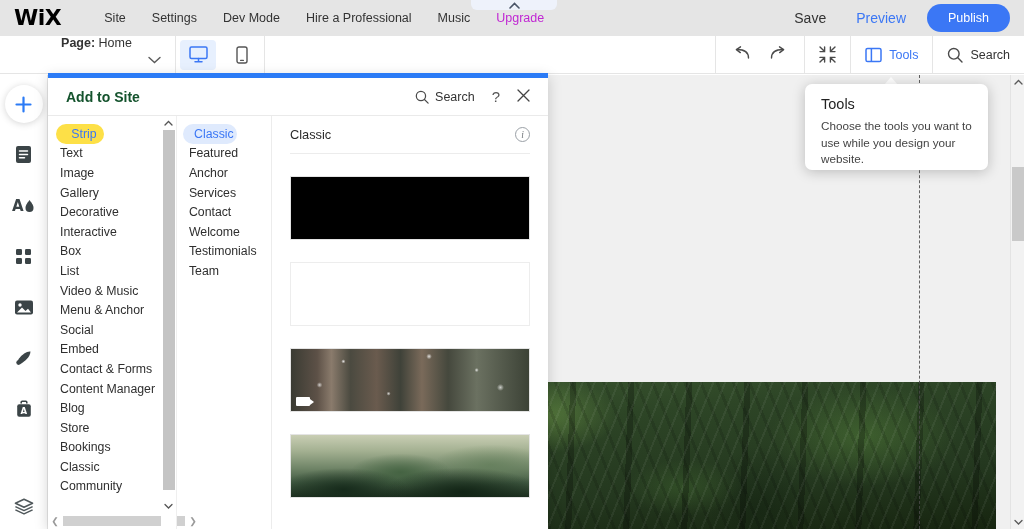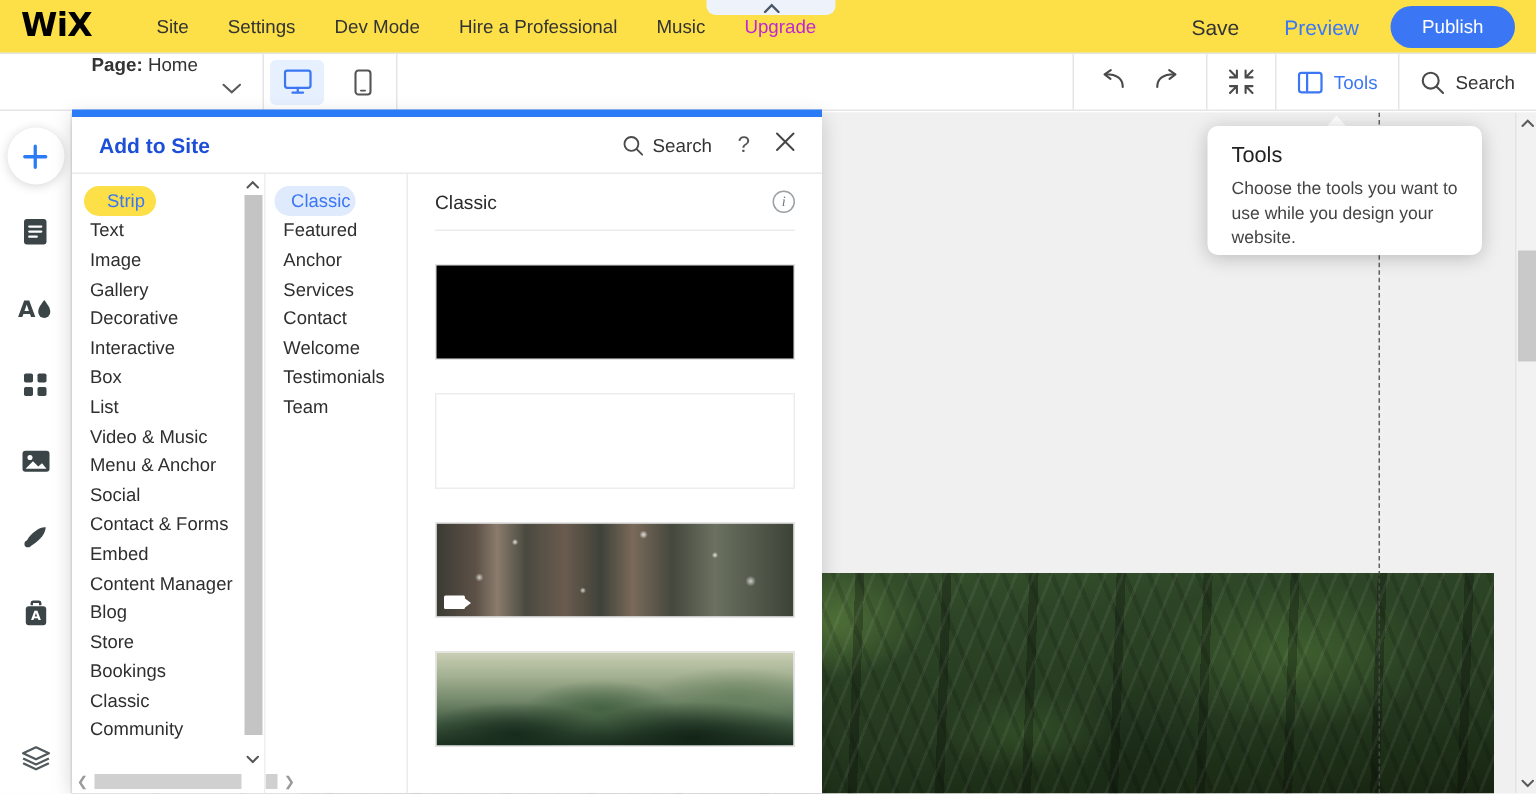--- a/index.html
+++ b/index.html
@@ -8,21 +8,21 @@
     font-family: "Liberation Sans", sans-serif;
     overflow: hidden;
     background: #ffffff;
     -webkit-font-smoothing: antialiased;
   }
   #root { position: relative; width: 1024px; height: 529px; }
 
   
   .topbar {
     position: absolute; left: 0; top: 0; width: 1024px; height: 36px;
-    background: #fde047; border-bottom: 1px solid #e5e5e5;
+    background: #e5e5e5; border-bottom: 1px solid #e5e5e5;
     display: flex; align-items: center;
   }
   .wix-logo {
     font-family: "DejaVu Sans", sans-serif;
     font-weight: 800; font-size: 22px; letter-spacing: -0.5px;
     color: #000; margin-left: 14px; margin-right: 30px;
     line-height: 1;
   }
   .menu-list { display: flex; align-items: center; gap: 0; }
   .menu-item {
@@ -166,21 +166,21 @@
   
   .addpanel {
     position: absolute; left: 48px; top: 75px; width: 500px; height: 454px;
     background: #fff; box-shadow: 0 2px 13px rgba(0,0,0,0.18);
     border-top: 3px solid #2b7bf6;
   }
   .ap-header {
     height: 38px; display: flex; align-items: center; padding: 0 18px;
     border-bottom: 1px solid #eaeaea;
   }
-  .ap-title { font-size: 14px; font-weight: 700; color: #1d4ed8; }
+  .ap-title { font-size: 14px; font-weight: 700; color: #14532d; }
   .ap-actions { margin-left: auto; display: flex; align-items: center; gap: 17px; color: #444; }
   .ap-search { display: flex; align-items: center; gap: 6px; font-size: 12.5px; color: #333; }
   .ap-q { font-size: 15px; color: #555; }
   .ap-body { display: flex; height: 413px; }
 
   .ap-col1 {
     width: 120px; height: 413px; position: relative; padding-top: 8px;
     background: #fff;
   }
   .ap-col1-scroll { width: 16px; background: #fff; position: relative; border-right: 1px solid #efefef; }
@@ -471,22 +471,22 @@
         <div class="cat-item">Text</div>
         <div class="cat-item">Image</div>
         <div class="cat-item">Gallery</div>
         <div class="cat-item">Decorative</div>
         <div class="cat-item">Interactive</div>
         <div class="cat-item">Box</div>
         <div class="cat-item">List</div>
         <div class="cat-item">Video &amp; Music</div>
         <div class="cat-item">Menu &amp; Anchor</div>
         <div class="cat-item">Social</div>
+        <div class="cat-item">Embed</div>
         <div class="cat-item">Contact &amp; Forms</div>
-        <div class="cat-item">Embed</div>
         <div class="cat-item">Content Manager</div>
         <div class="cat-item">Blog</div>
         <div class="cat-item">Store</div>
         <div class="cat-item">Bookings</div>
         <div class="cat-item">Classic</div>
         <div class="cat-item">Community</div>
 
         <div class="hscroll">
           <div class="hs-arrow">❮</div>
           <div class="hs-thumb"></div>

